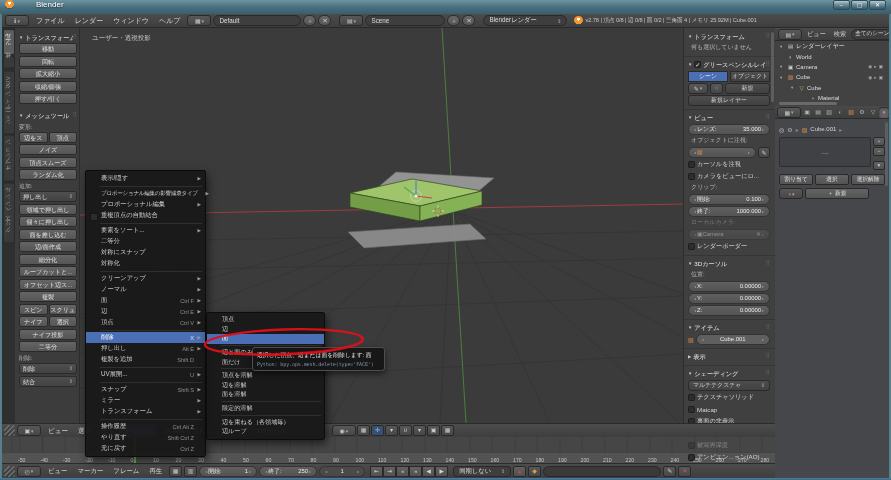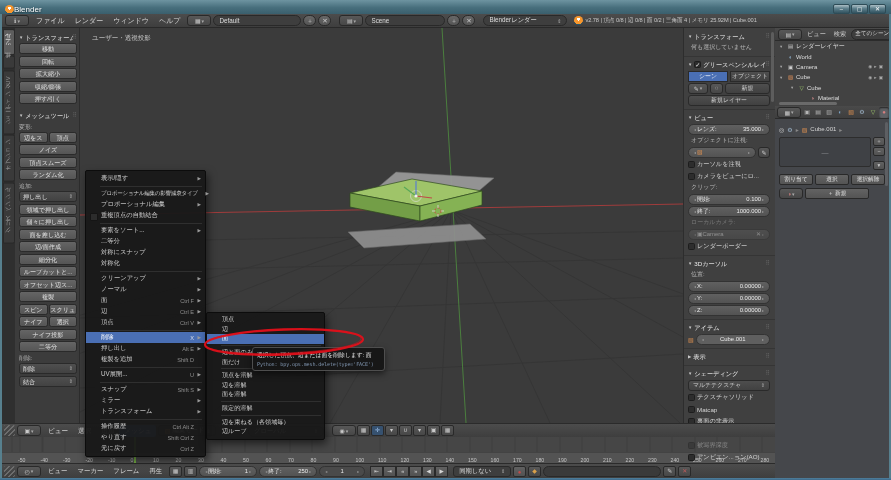--- a/index.html
+++ b/index.html
@@ -1,19 +1,19 @@
 <!DOCTYPE html>
 <html><head>
 <meta charset="utf-8">
 <style>
 *{margin:0;padding:0;box-sizing:border-box;font-family:"Liberation Sans","DejaVu Sans",sans-serif;}
 html,body{width:891px;height:480px;overflow:hidden;background:#1a1a1a;}
 #screen{position:relative;width:891px;height:480px;background:#3b3b3b;overflow:hidden;}
 
-.titlebar{position:absolute;left:0;top:0;width:891px;height:14px;background:linear-gradient(#6e94a1,#476e7c 55%,#3a5f6d);display:flex;align-items:flex-end;gap:0;padding:0 5px;z-index:40;}
+.titlebar{position:absolute;left:0;top:0;width:891px;height:14px;background:linear-gradient(#6e94a1,#476e7c 55%,#3a5f6d);display:flex;align-items:flex-start;gap:22px;padding:0 5px;z-index:40;}
 .titlebar .tt{font-size:8px;color:#fff;text-shadow:0 1px 2px rgba(0,0,0,.65);}
 .blogo{width:9px;height:9px;border-radius:50%;background:radial-gradient(circle at 50% 36%,#fff 0 20%,#f6962d 21% 68%,#25576f 69%);flex:none;}
 .winbtns{margin-left:auto;display:flex;gap:1px;}
 .winbtn{width:17px;height:10px;border:1px solid #2e4c57;border-radius:2px;background:linear-gradient(rgba(255,255,255,.5),rgba(255,255,255,.12) 45%,rgba(20,40,50,.25));color:#fff;font-size:6px;line-height:8px;text-align:center;}
 .frame-l{position:absolute;left:0;top:14px;width:2px;height:466px;background:#57808e;z-index:39;}
 .frame-r{position:absolute;right:0;top:14px;width:2px;height:466px;background:#57808e;z-index:39;}
 .frame-b{position:absolute;left:0;top:478px;width:891px;height:2px;background:linear-gradient(#4f7f9b,#3c688a);z-index:39;}
 
 .bar{background:linear-gradient(#4c4c4c,#3e3e3e);display:flex;align-items:center;gap:2px;color:#d8d8d8;}
 .infobar{position:absolute;left:2px;top:14px;width:887px;height:14px;border-bottom:1px solid #292929;padding:0 3px;font-size:7px;z-index:3;}

